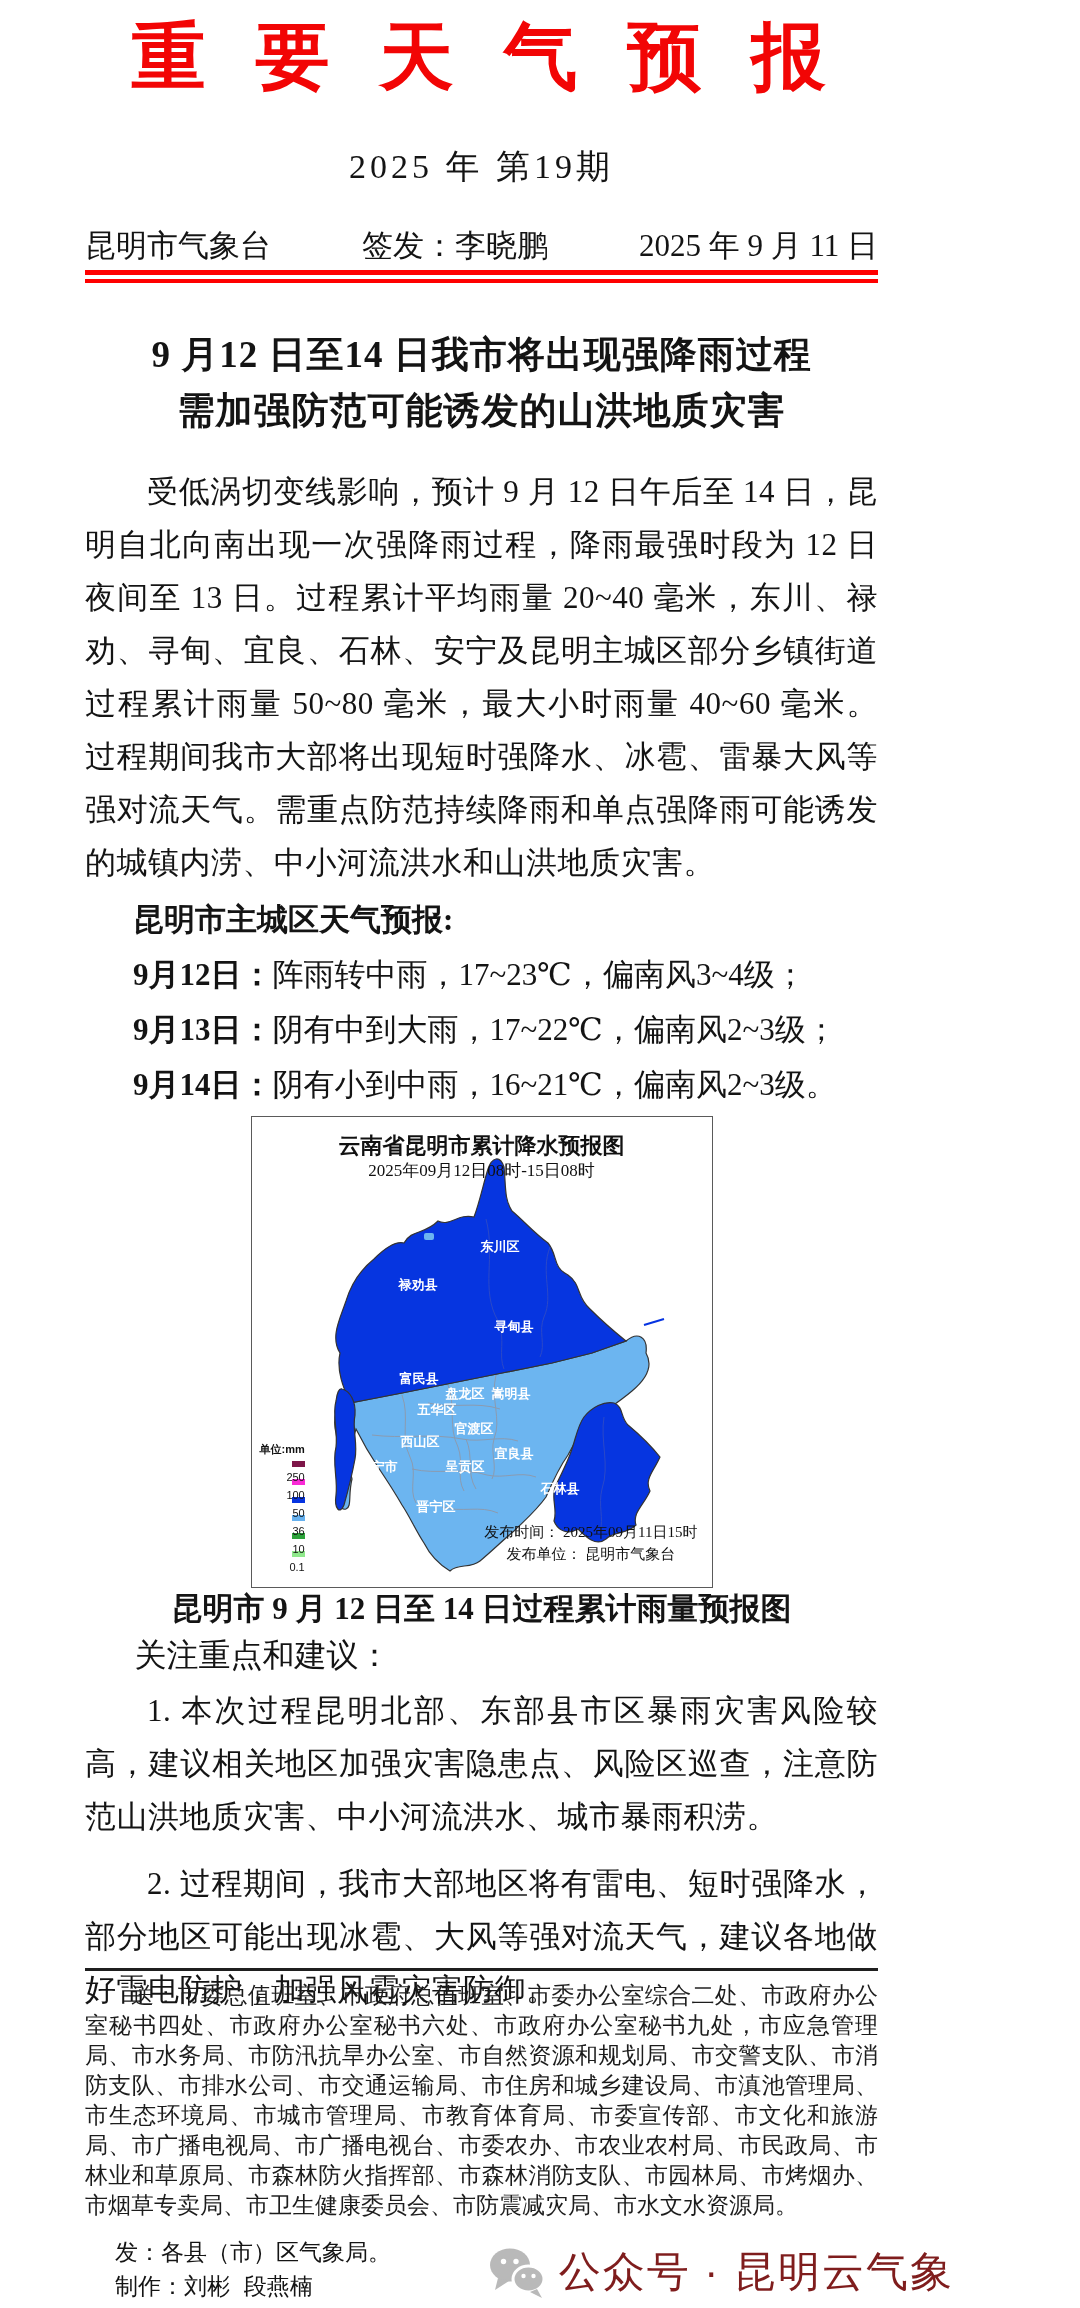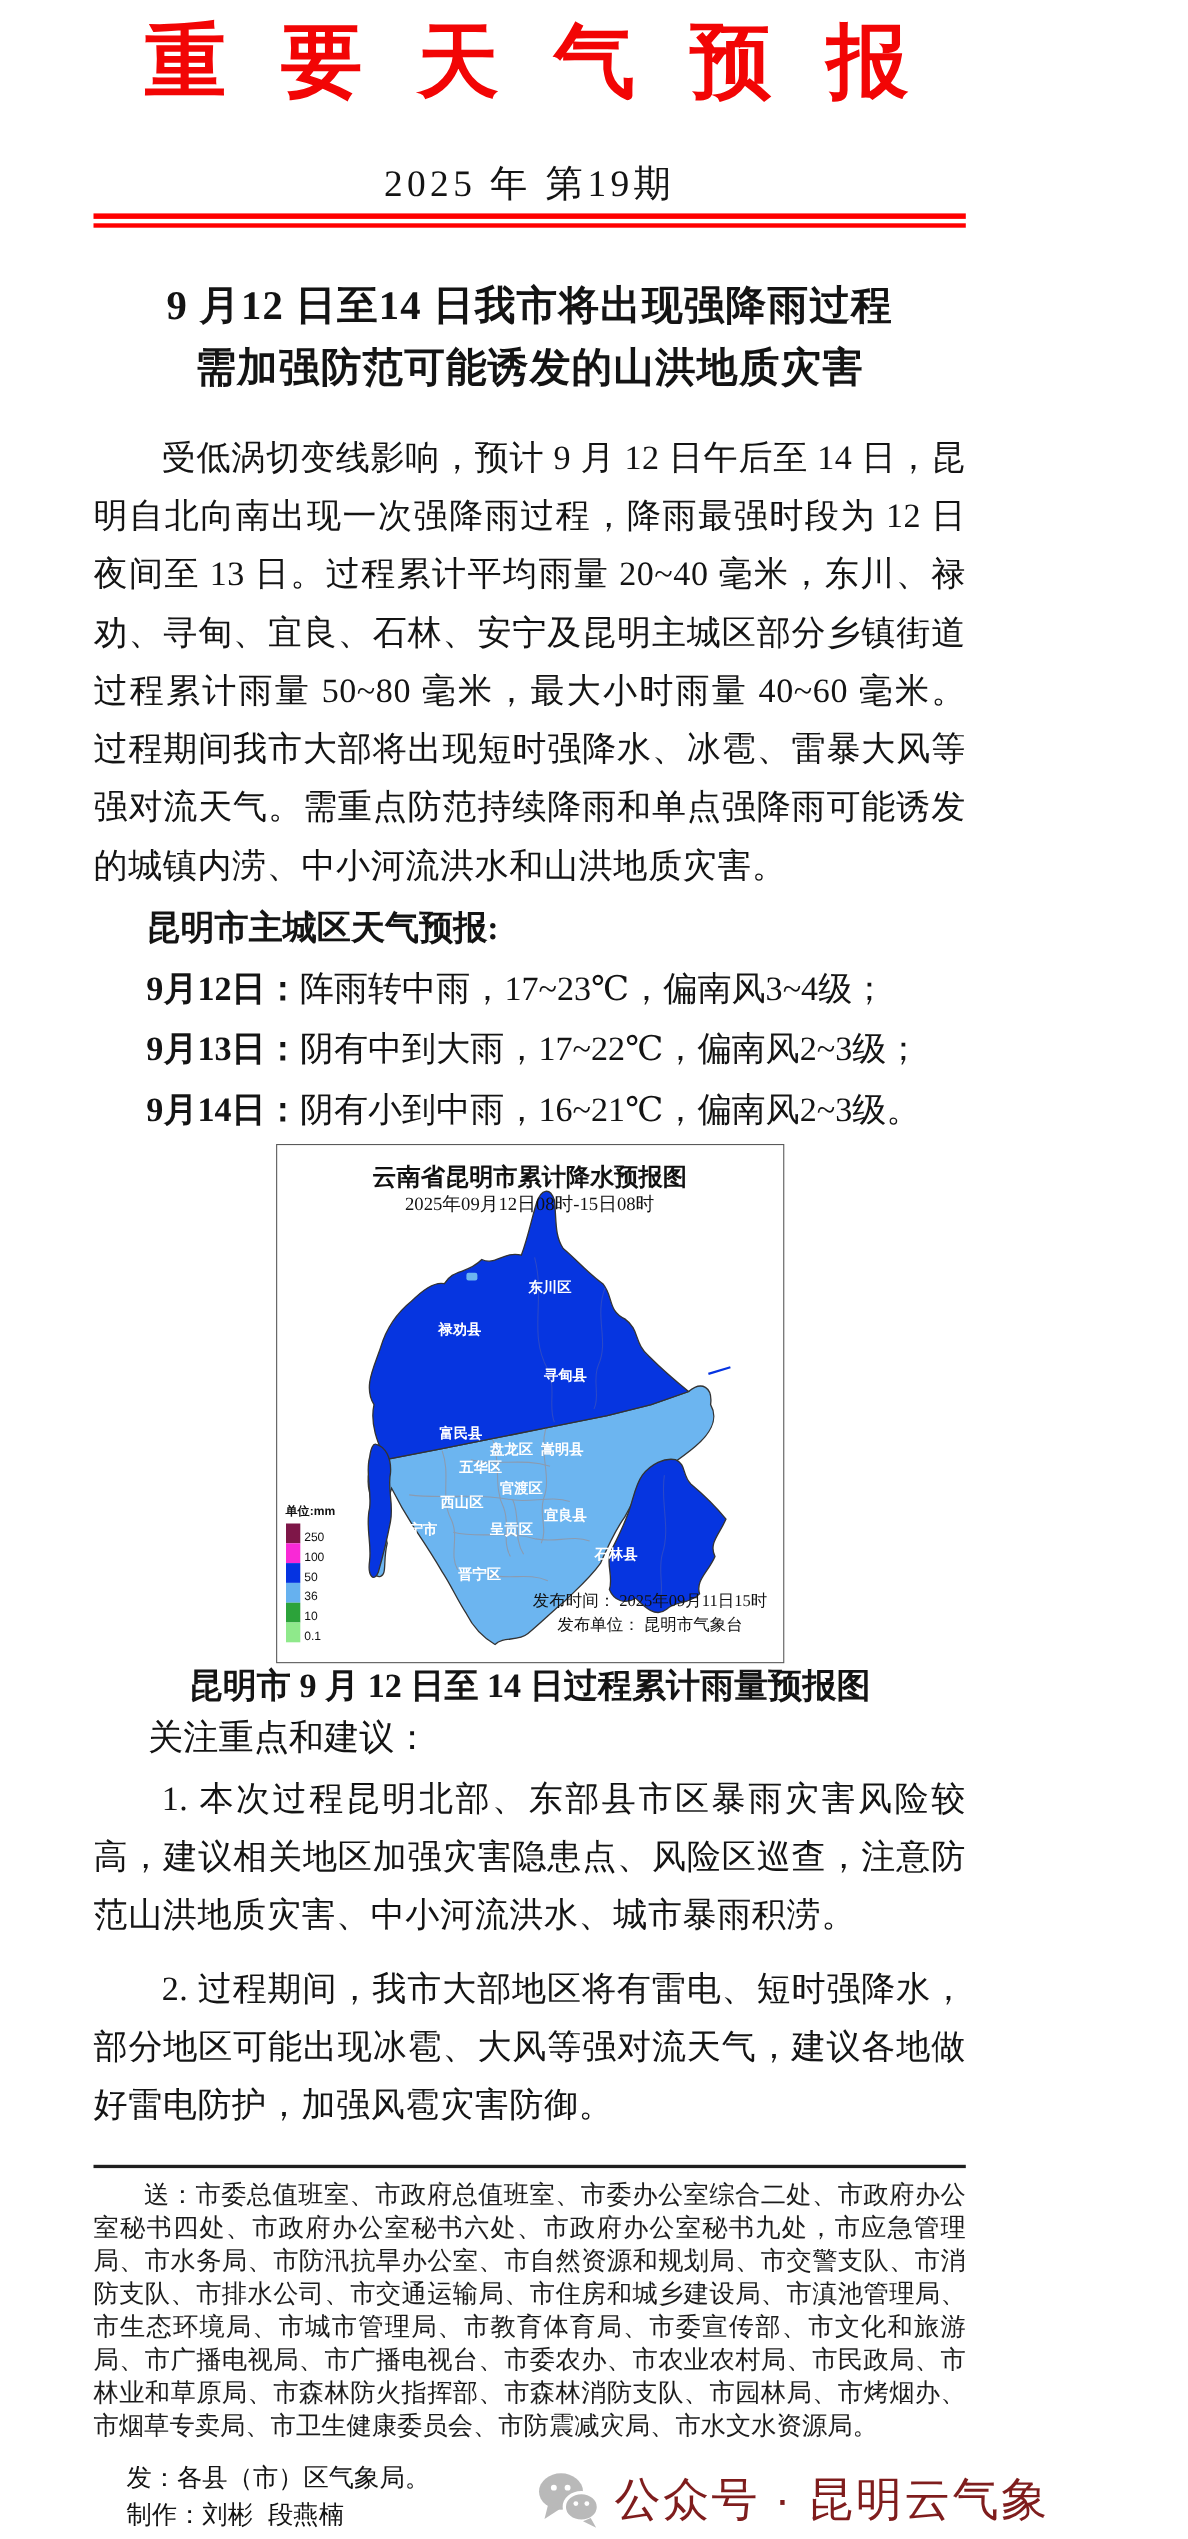--- a/index.html
+++ b/index.html
@@ -87,21 +87,21 @@
   .map-issued{
     position:absolute;right:14px;bottom:22px;
     text-align:center;
     font-size:15px;line-height:22px;color:#111;
   }
   .map-legend{
     position:absolute;left:8px;bottom:18px;
     font-family:"Liberation Sans","DejaVu Sans",sans-serif;
   }
   .lg-title{font-size:11px;font-weight:bold;color:#111;margin-bottom:4px;margin-top:32px;}
-  .lg-row{display:flex;align-items:center;height:18px;}
+  .lg-row{display:flex;align-items:flex-end;height:18px;flex-direction:column;}
   .lg-sw{width:13px;height:18px;}
   .lg-lb{font-size:11px;color:#111;margin-left:4px;transform:translateY(4px);}
 
   .map-caption{
     margin-top:0px;
     text-align:center;
     font-size:31px;font-weight:bold;line-height:42px;
   }
   .advice-title{
     margin-top:4px;
@@ -148,20 +148,25 @@
 </head>
 <body>
 
 <div class="page">
   <div class="content">
 
     <h1 class="doc-title">重要天气预报</h1>
 
     <div class="issue-line">2025 年  第19期</div>
 
+    <div class="header-row">
+      <span>昆明市气象台</span>
+      <span>签发：李晓鹏</span>
+      <span>2025 年 9 月 11 日</span>
+    </div>
 
     <div class="red-rule"></div>
 
     <div class="main-heading">
       <div>9 月12 日至14 日我市将出现强降雨过程</div>
       <div>需加强防范可能诱发的山洪地质灾害</div>
     </div>
 
     <p class="body-para">受低涡切变线影响，预计 9 月 12 日午后至 14 日，昆明自北向南出现一次强降雨过程，降雨最强时段为 12 日夜间至 13 日。过程累计平均雨量 20~40 毫米，东川、禄劝、寻甸、宜良、石林、安宁及昆明主城区部分乡镇街道过程累计雨量 50~80 毫米，最大小时雨量 40~60 毫米。过程期间我市大部将出现短时强降水、冰雹、雷暴大风等强对流天气。需重点防范持续降雨和单点强降雨可能诱发的城镇内涝、中小河流洪水和山洪地质灾害。</p>
 

